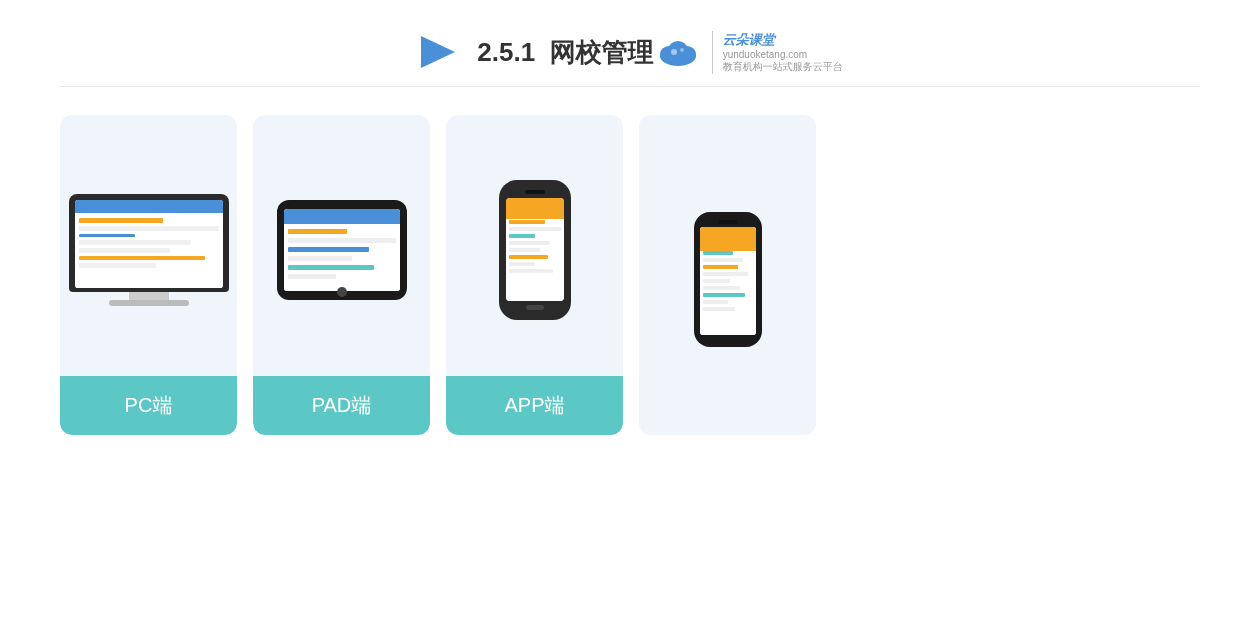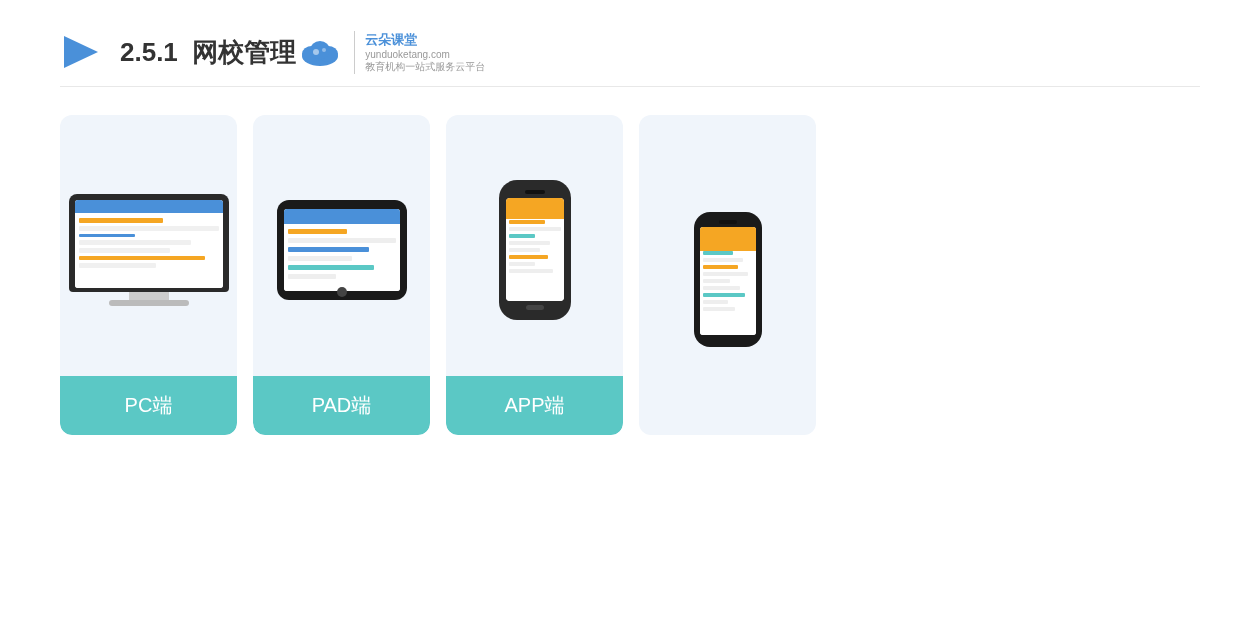--- a/index.html
+++ b/index.html
@@ -16,21 +16,21 @@
       min-height: 630px;
       background: #fff;
       position: relative;
       padding: 30px 60px 40px 60px;
     }
 
     
     .header {
       display: flex;
       align-items: center;
-      justify-content: flex-start;
+      justify-content: center;
       margin-bottom: 28px;
       padding-bottom: 12px;
       border-bottom: 1px solid #e8e8e8;
     }
 
     .header-left {
       display: flex;
       align-items: center;
       gap: 16px;
     }
@@ -51,20 +51,21 @@
       align-items: flex-start;
       border-left: 1px solid #ccc;
       padding-left: 10px;
       margin-left: 4px;
     }
 
     .brand-name {
       font-size: 13px;
       color: #4A90D9;
       font-weight: 600;
+      font-style: italic;
     }
 
     .brand-slogan {
       font-size: 10px;
       color: #999;
       white-space: nowrap;
     }
 
     
     .description {

